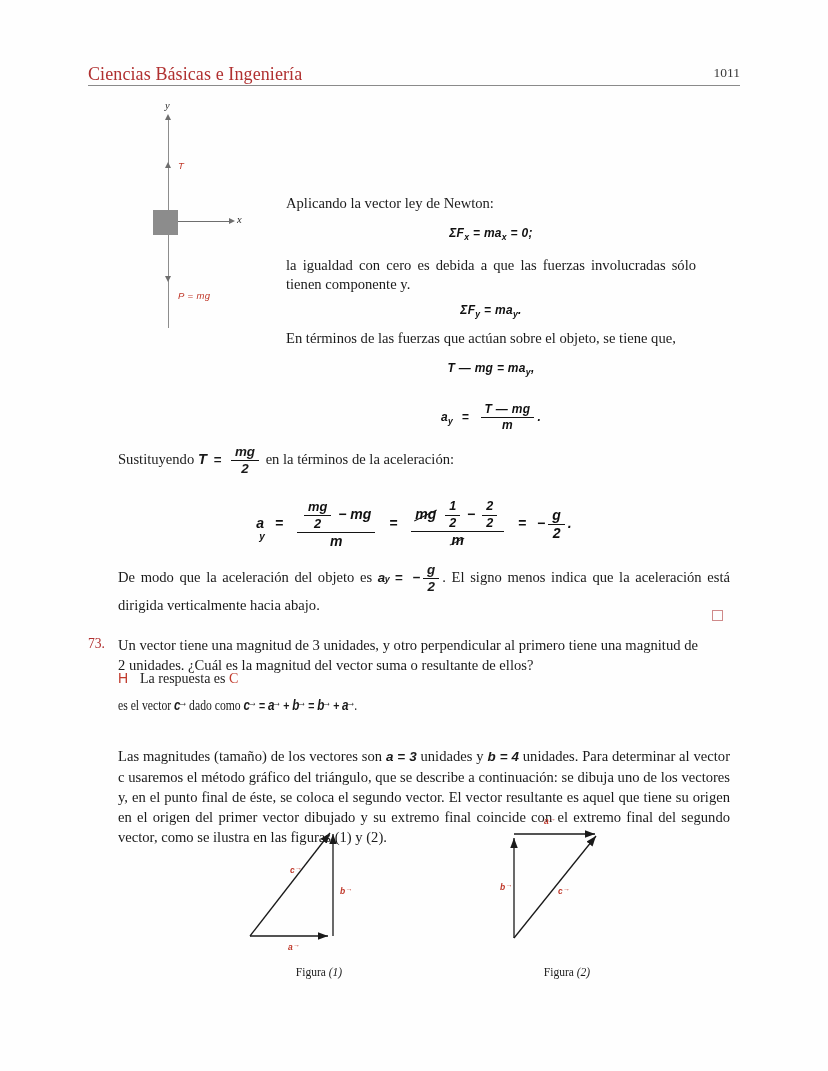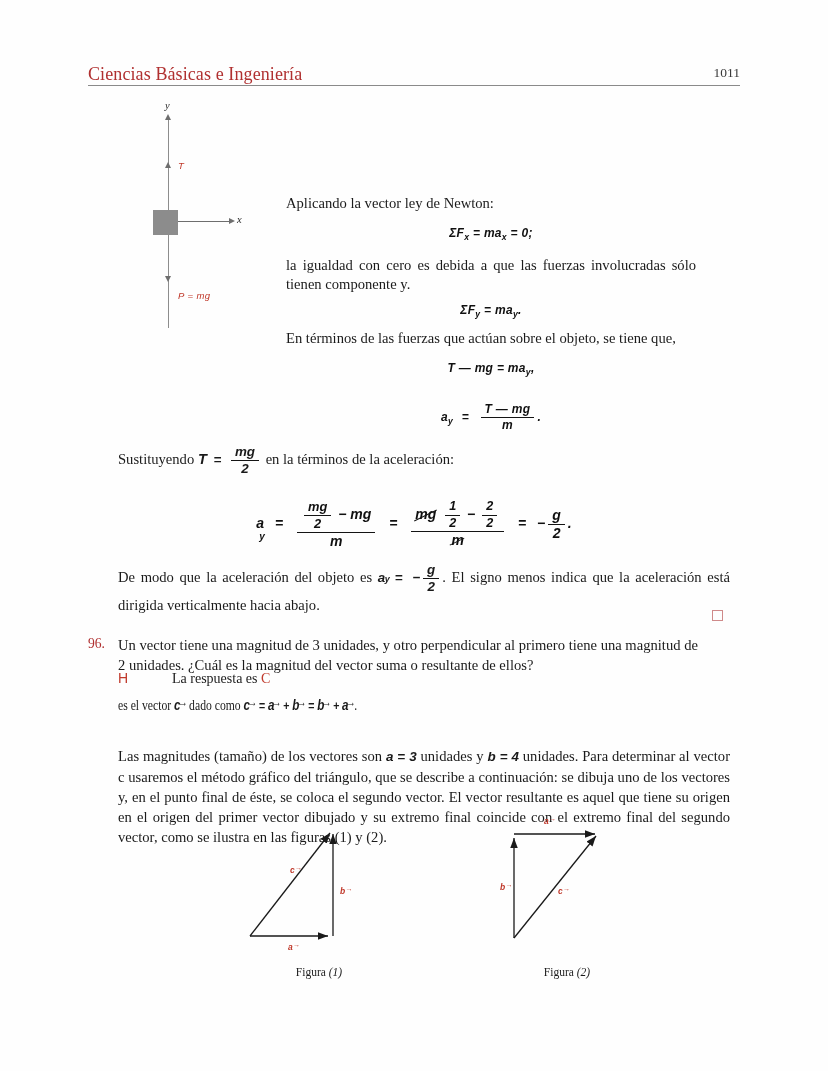--- a/index.html
+++ b/index.html
@@ -254,21 +254,20 @@
     color: #c0392b;
   }
   .ans-text {
     position: absolute;
     left: 140px;
     top: 671px;
     font-family: "Liberation Serif", serif;
     font-size: 14px;
     color: #1a1a1a;
     white-space: nowrap;
-    margin-left: 32px;
   }
   .ans-letter { color: #c0392b; }
 
   .vecsym {
     font-family: "Liberation Sans", sans-serif;
     font-style: italic;
     font-weight: bold;
     position: relative;
     display: inline-block;
     padding-right: 7px;
@@ -460,21 +459,21 @@
       <span class="inline-eq" style="padding:0 4px">=</span>
       <span class="inline-eq">−</span><span class="frac inline-eq">
         <span class="num">g</span>
         <span class="den">2</span>
       </span><span>. El signo menos indica que la aceleración está dirigida verticalmente hacia abajo.</span>
     </p>
   </div>
 
   <div class="qed"></div>
 
-  <div class="prob-num">96.</div>
+  <div class="prob-num">73.</div>
   <div class="col-full" style="top:635px;left:118px;width:612px">
     <p class="body" style="line-height:1.4">Un vector tiene una magnitud de 3 unidades, y otro perpendicular al primero tiene una magnitud de</p>
     <p class="body" style="line-height:1.4">2 unidades. ¿Cuál es la magnitud del vector suma o resultante de ellos?</p>
   </div>
 
   <div class="ans-mark">H</div>
   <div class="ans-text">
     <span>La respuesta es </span><span class="ans-letter">C</span>
   </div>
 

